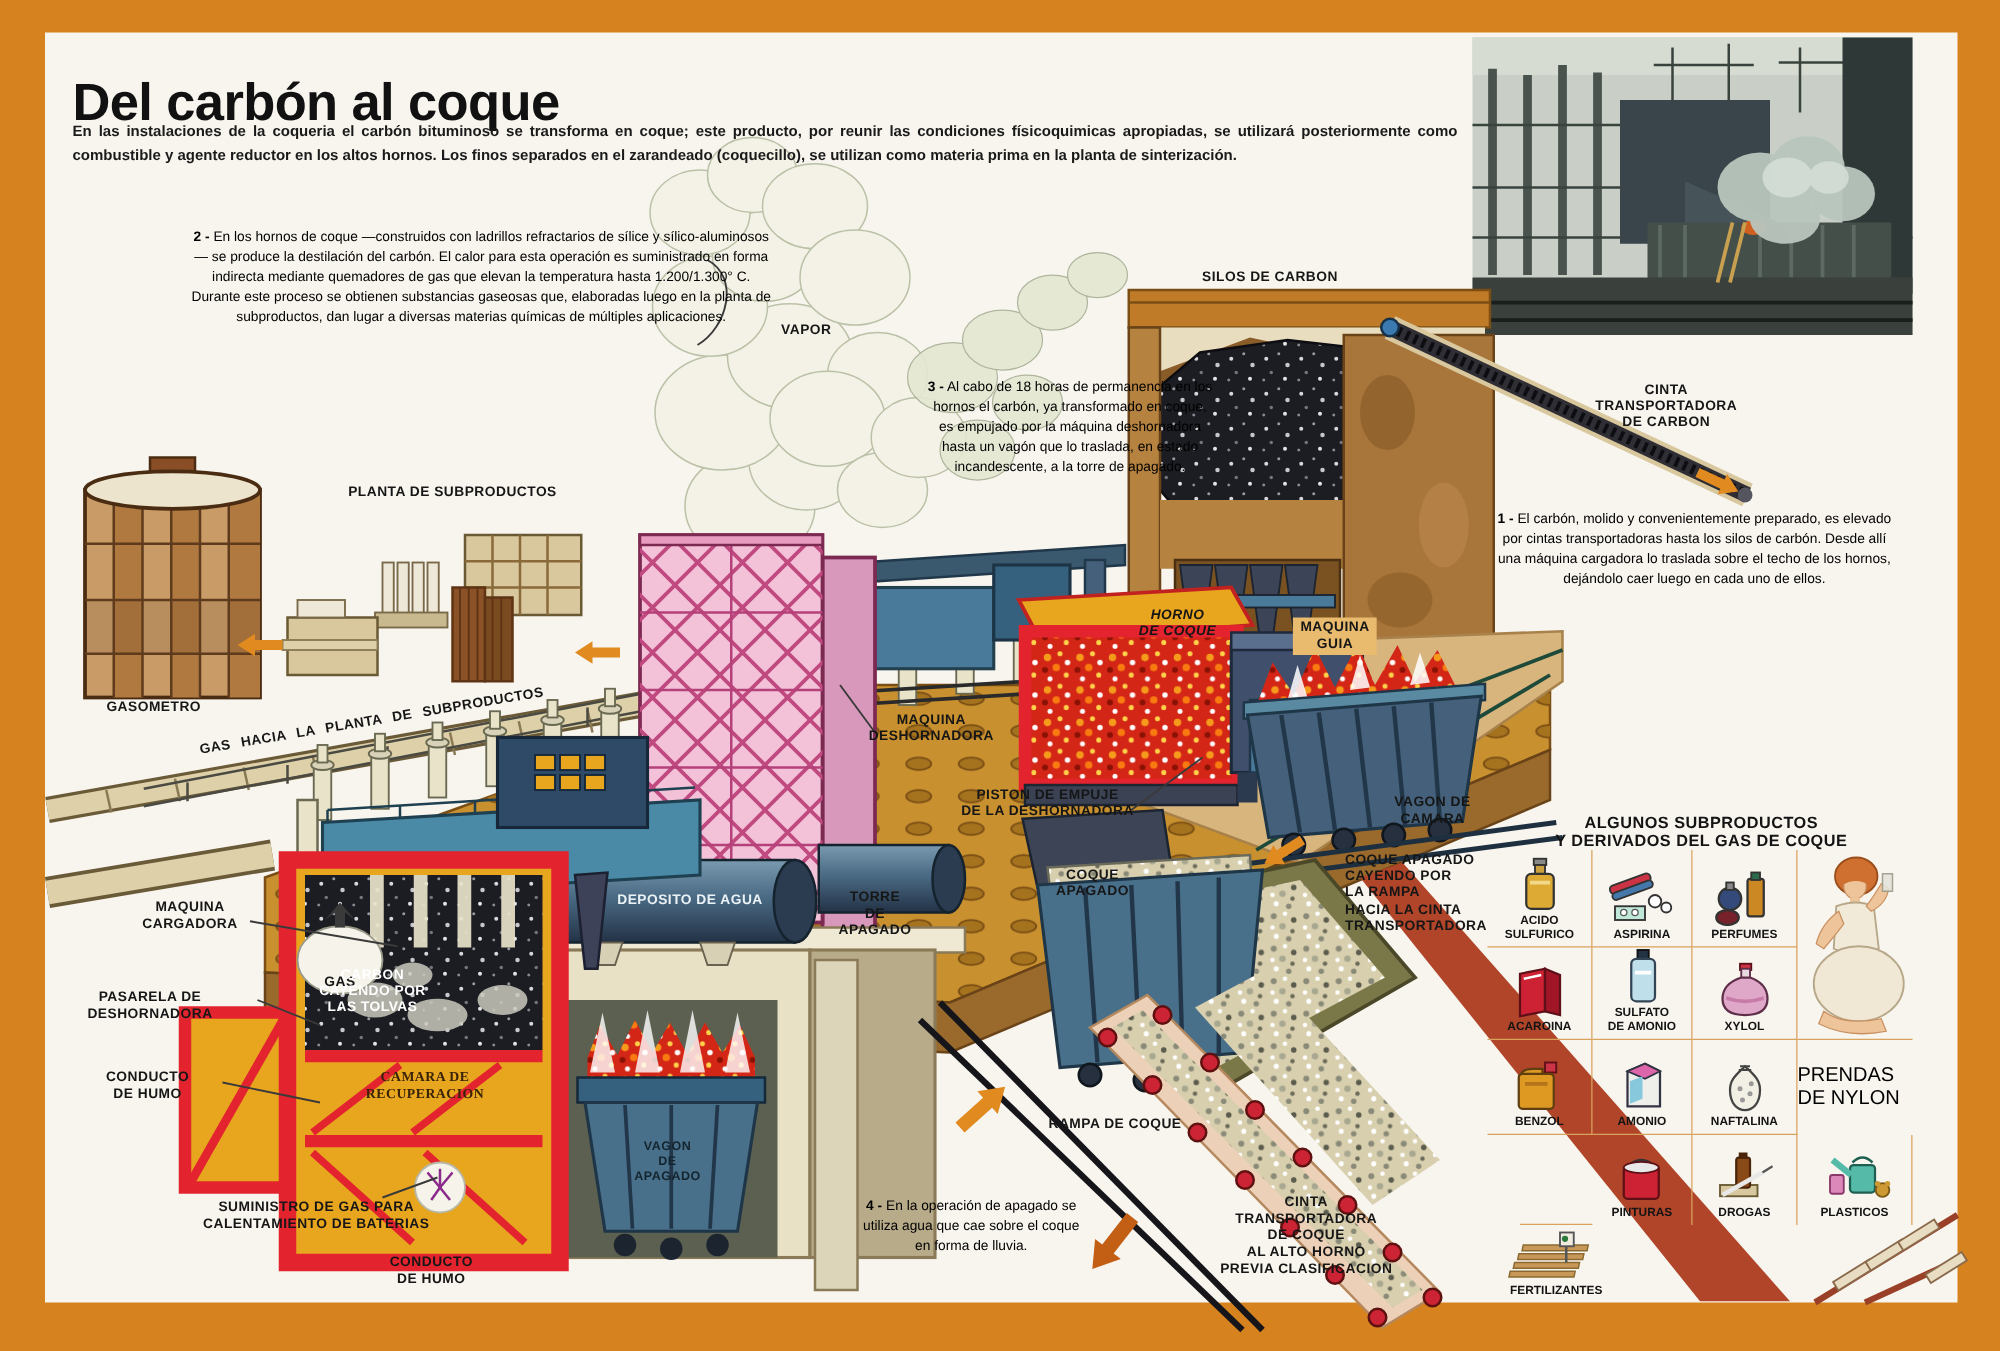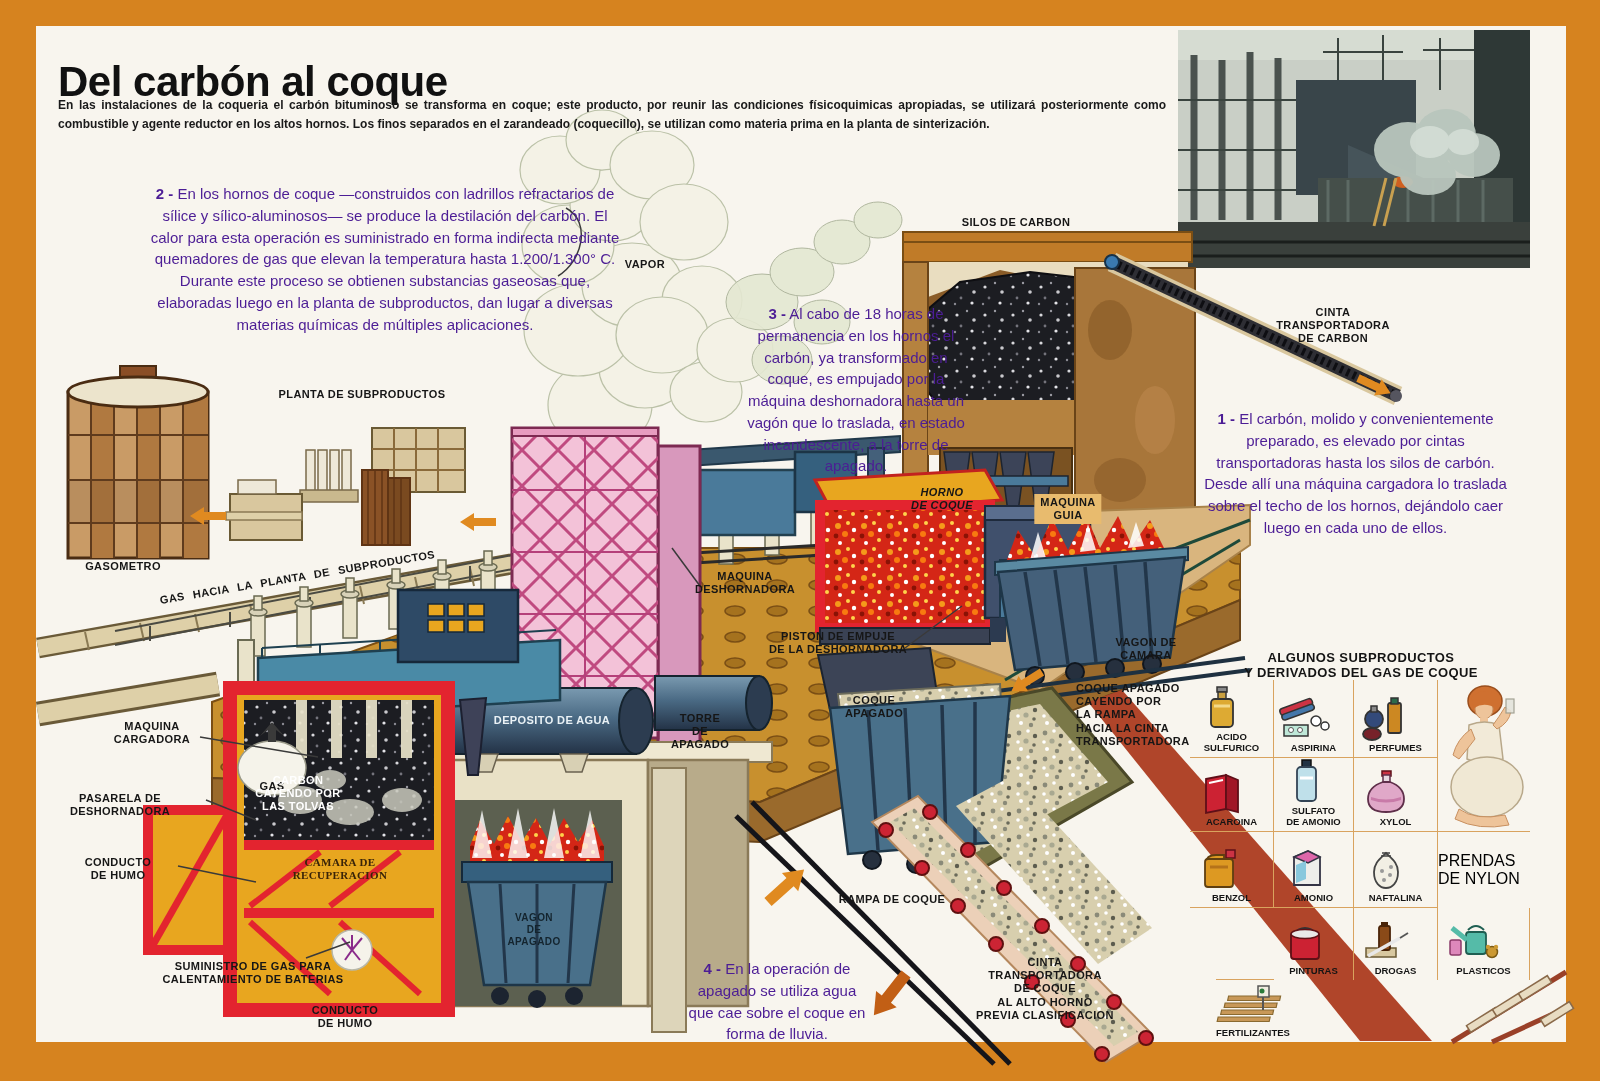--- a/index.html
+++ b/index.html
@@ -5,31 +5,31 @@
   html,body{margin:0;padding:0;background:#888;}
   #stage{position:relative;width:1600px;height:1081px;overflow:hidden;
          font-family:"Liberation Sans",sans-serif;background:#d6831f;}
   #paper{position:absolute;left:36px;top:26px;width:1530px;height:1016px;background:#f8f5ee;}
   #art{position:absolute;left:0;top:0;width:1600px;height:1081px;}
   .txt{position:absolute;z-index:5;color:#161616;}
   .lbl{font-weight:bold;font-size:11px;letter-spacing:.4px;line-height:1.2;
        white-space:pre-line;text-align:center;transform:translateX(-50%);}
   .lbl.la{transform:none;text-align:left;}
   .lbl.sm{font-size:10px;}
-  .note{font-size:15px;line-height:1.45;text-align:center;color:#4c1d95;}
+  .note{font-size:11px;line-height:1.45;text-align:center;color:#000000;}
   .note .nnum{font-weight:bold;}
   #title{font-size:42px;font-weight:bold;letter-spacing:-.5px;color:#111;}
   #intro{font-size:12px;font-weight:bold;line-height:1.55;text-align:justify;color:#1a1a1a;}
   
   #legend{position:absolute;left:1190px;top:650px;width:342px;z-index:5;}
   #legend .ltitle{font-weight:bold;font-size:13px;text-align:center;white-space:pre-line;
                   letter-spacing:.4px;color:#141414;margin-bottom:0;}
   #lgrid{display:grid;grid-template-columns:84px 80px 84px 92px;
          grid-template-rows:78px 74px 76px 72px;}
-  .cell{display:flex;flex-direction:column;justify-content:flex-end;
+  .cell{display:flex;flex-direction:column;align-items:center;justify-content:flex-end;
         border-right:1px solid #d9a35e;border-bottom:1px solid #d9a35e;padding-bottom:3px;}
   .cell.noline{border-right:none;margin-left:26px;}
   .cell.nobot{border-bottom:none;}
   .cell .clabel{font-weight:bold;font-size:9.5px;text-align:center;white-space:pre-line;
                 line-height:1.15;color:#141414;margin-top:2px;}
   .cell svg{display:block;}
   .girlcell{grid-column:4;grid-row:1/3;display:flex;align-items:center;justify-content:center;
             border-bottom:1px solid #d9a35e;}
   .prendas{grid-column:4;grid-row:3;display:flex;align-items:center;justify-content:center;}
 </style>

